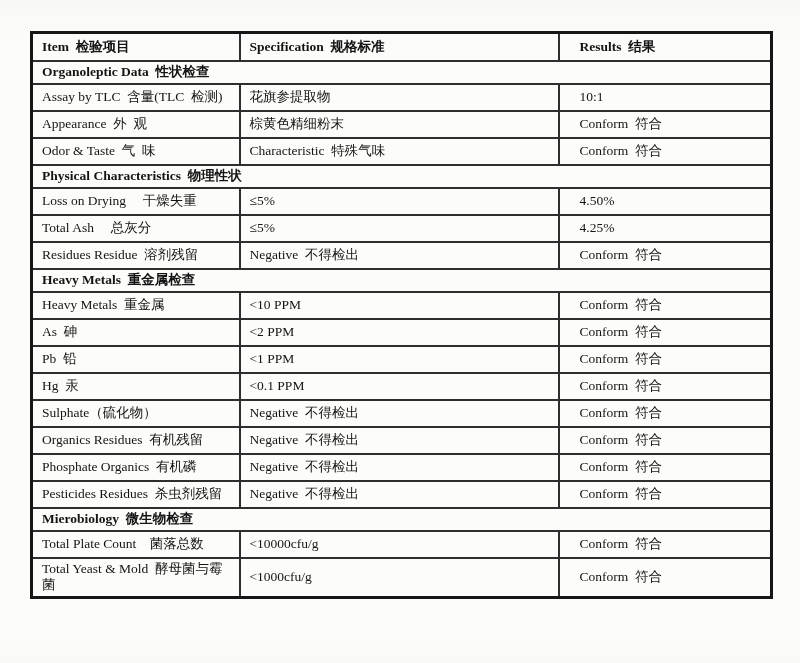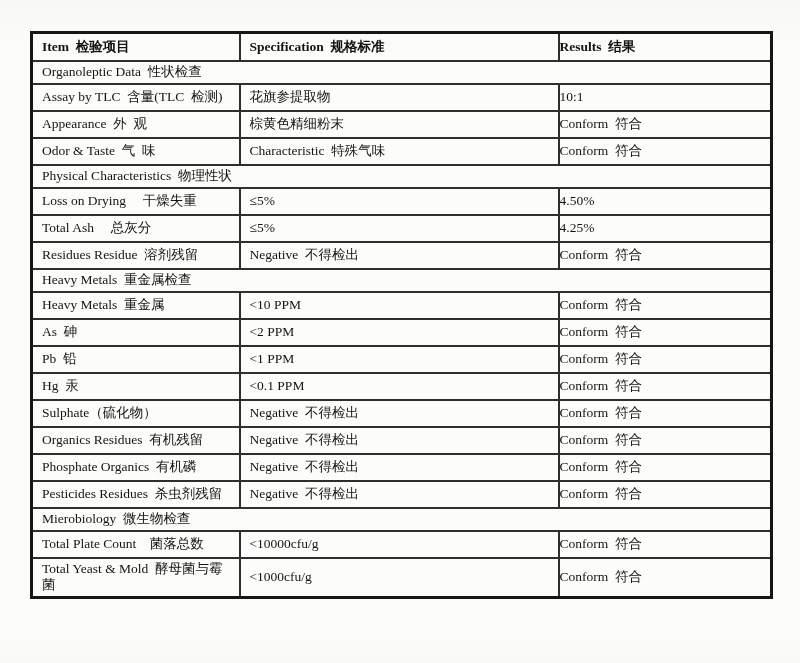--- a/index.html
+++ b/index.html
@@ -42,28 +42,28 @@
     white-space: pre-wrap;
     overflow: hidden;
     line-height: 1.25;
   }
   tr.header-row th {
     font-weight: bold;
     height: 22px;
     border-bottom-width: 2px;
   }
   tr.section-row td {
-    font-weight: normal;
+    font-weight: bold;
     height: 16px;
   }
   tr.data-row td {
     height: 21px;
     font-weight: normal;
   }
-  td.result-cell, th.results-th { padding-left: 0; }
+  td.result-cell, th.results-th { padding-left: 20px; }
 </style>
 </head>
 <body>
 
 <div class="page">
   <table class="coa-table">
     <colgroup>
         <col class="c1">
         <col class="c2">
         <col class="c3">

